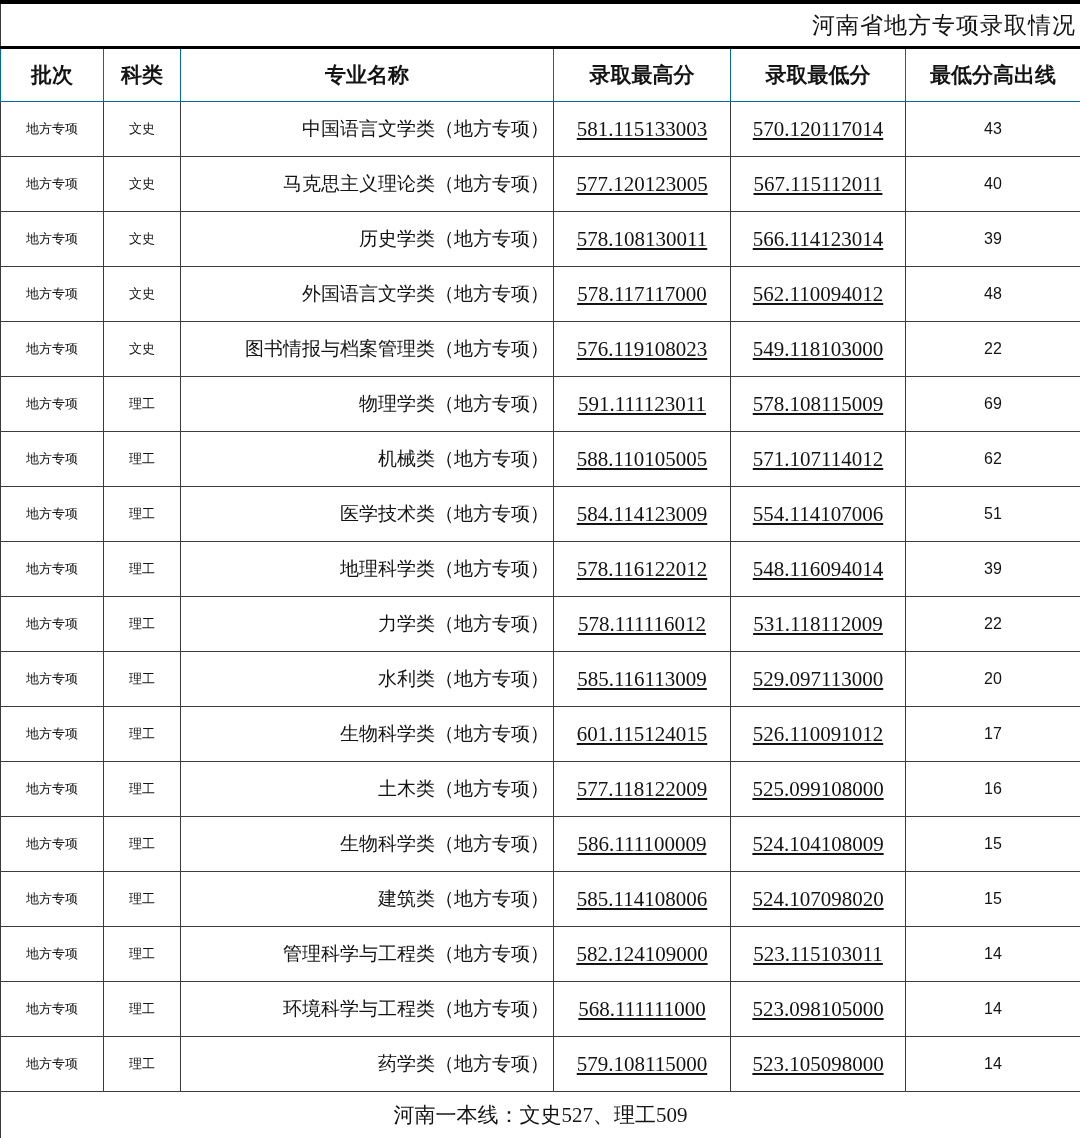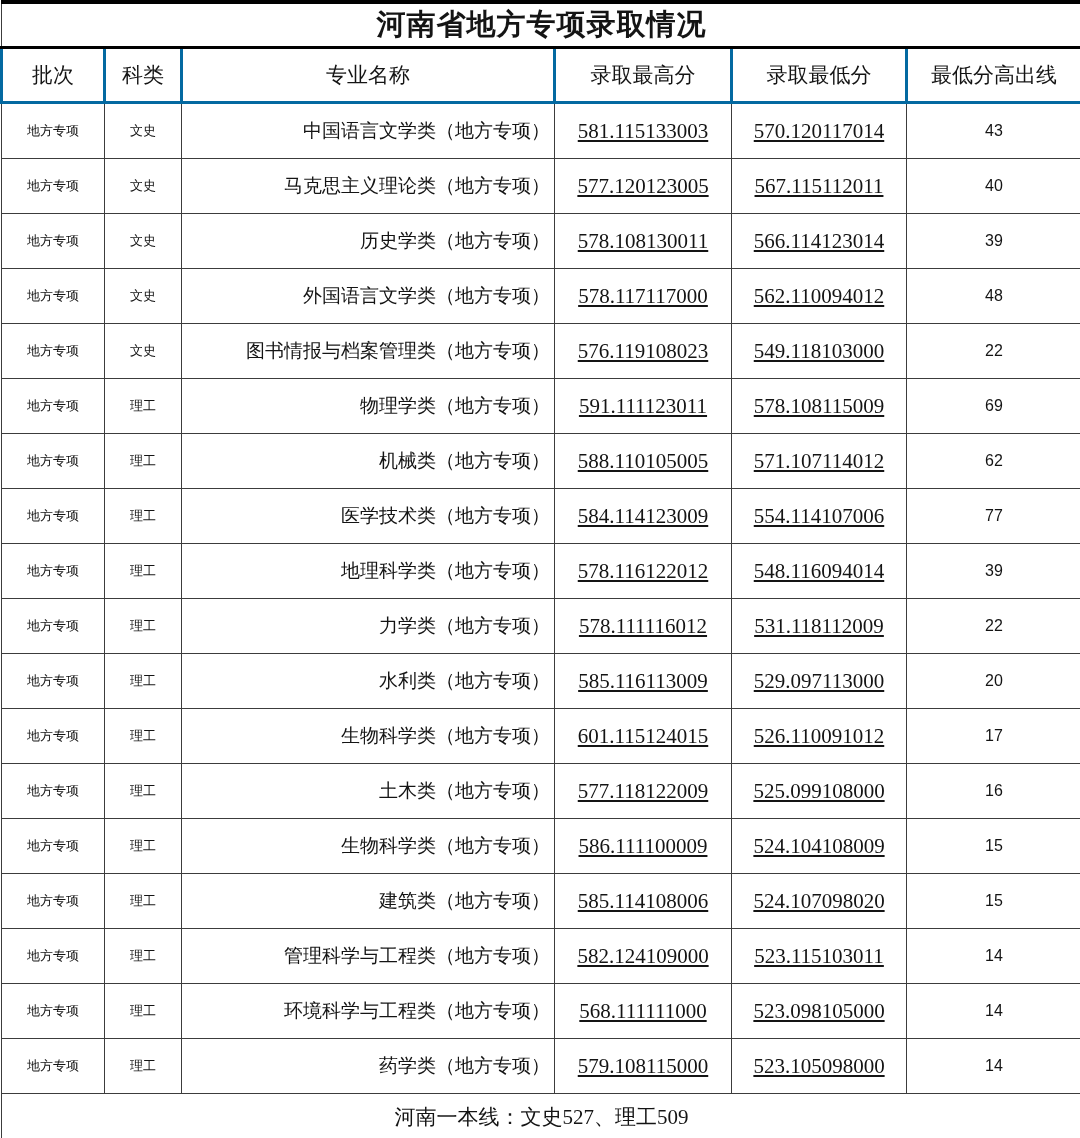--- a/index.html
+++ b/index.html
@@ -34,31 +34,32 @@
     white-space: nowrap;
   }
 
   
   th.title-cell {
     border-top: 4px solid #000000;
     border-bottom: 3px solid #000000;
     border-left: 1px solid #3c3c3c;
     border-right: 1px solid #3c3c3c;
     height: 42px;
-    font-size: 29px;
-    font-weight: bold;
+    font-size: 23px;
+    font-weight: normal;
     letter-spacing: 1px;
+    text-align: right;
   }
 
   
   tr.header-row th {
-    border: 3px solid #0369a1;
+    border: 1px solid #0369a1;
     height: 52px;
     font-size: 21px;
-    font-weight: normal;
+    font-weight: bold;
   }
 
   
   tbody td {
     border: 1px solid #3c3c3c;
     height: 54px;
     font-size: 20px;
   }
   tbody td.col0, tbody td.col1 {
     font-size: 13px;
@@ -168,21 +169,21 @@
         <td class="col3">588.110105005</td>
         <td class="col4">571.107114012</td>
         <td class="col5">62</td>
       </tr>
       <tr>
         <td class="col0">地方专项</td>
         <td class="col1">理工</td>
         <td class="col2">医学技术类（地方专项）</td>
         <td class="col3">584.114123009</td>
         <td class="col4">554.114107006</td>
-        <td class="col5">77</td>
+        <td class="col5">51</td>
       </tr>
       <tr>
         <td class="col0">地方专项</td>
         <td class="col1">理工</td>
         <td class="col2">地理科学类（地方专项）</td>
         <td class="col3">578.116122012</td>
         <td class="col4">548.116094014</td>
         <td class="col5">39</td>
       </tr>
       <tr>

